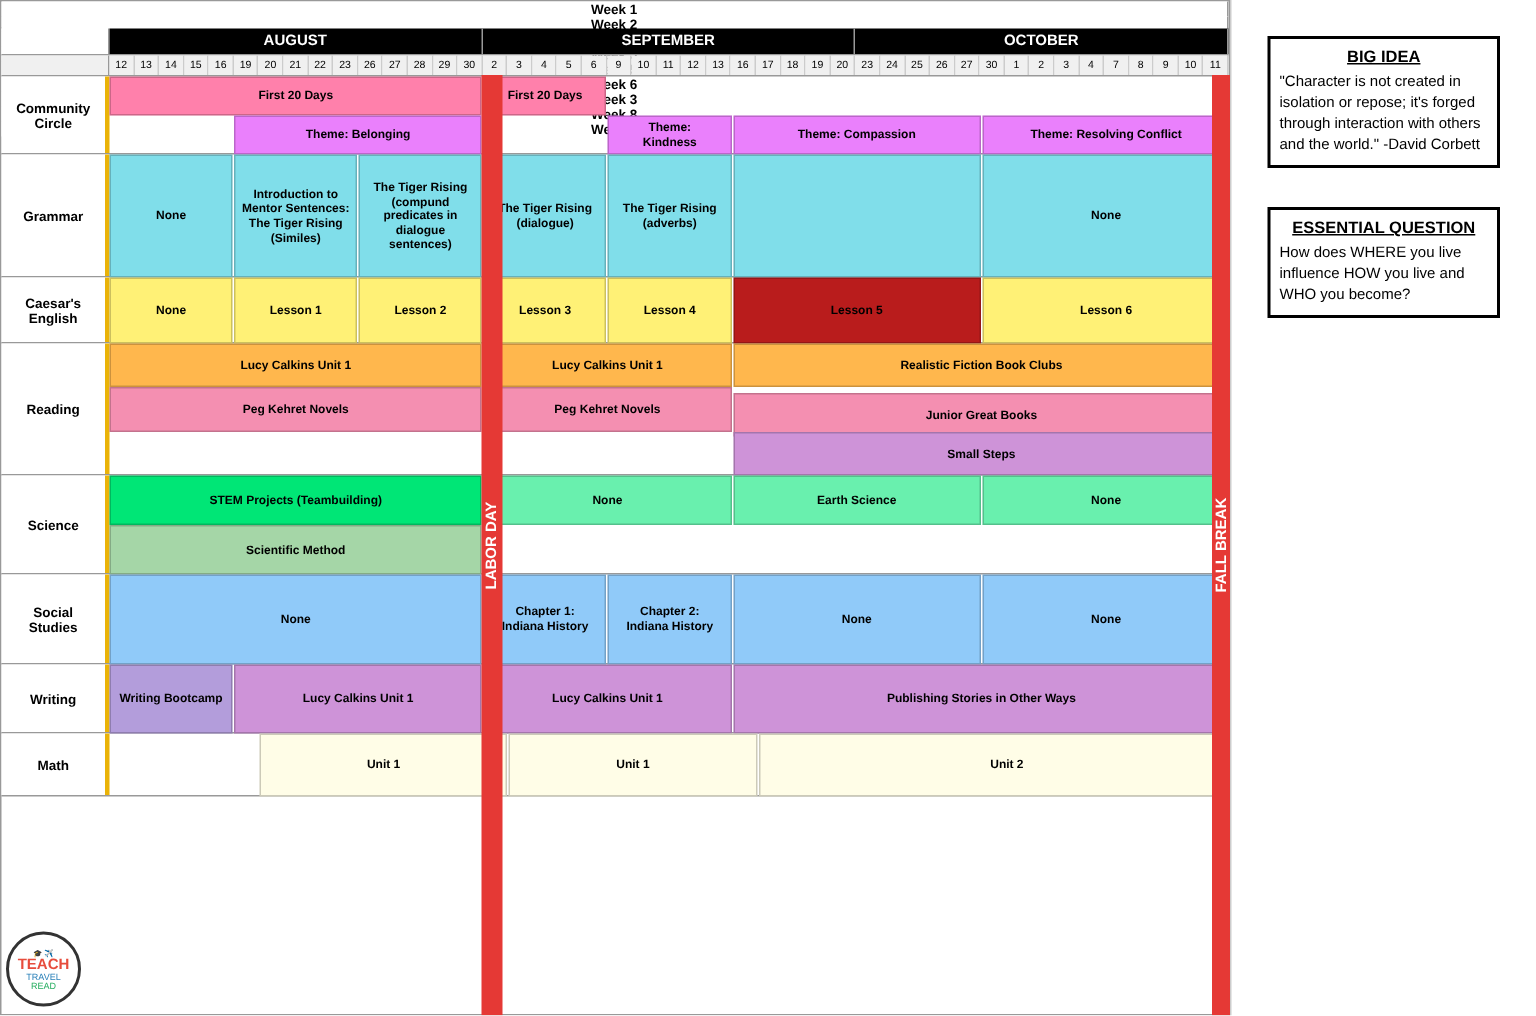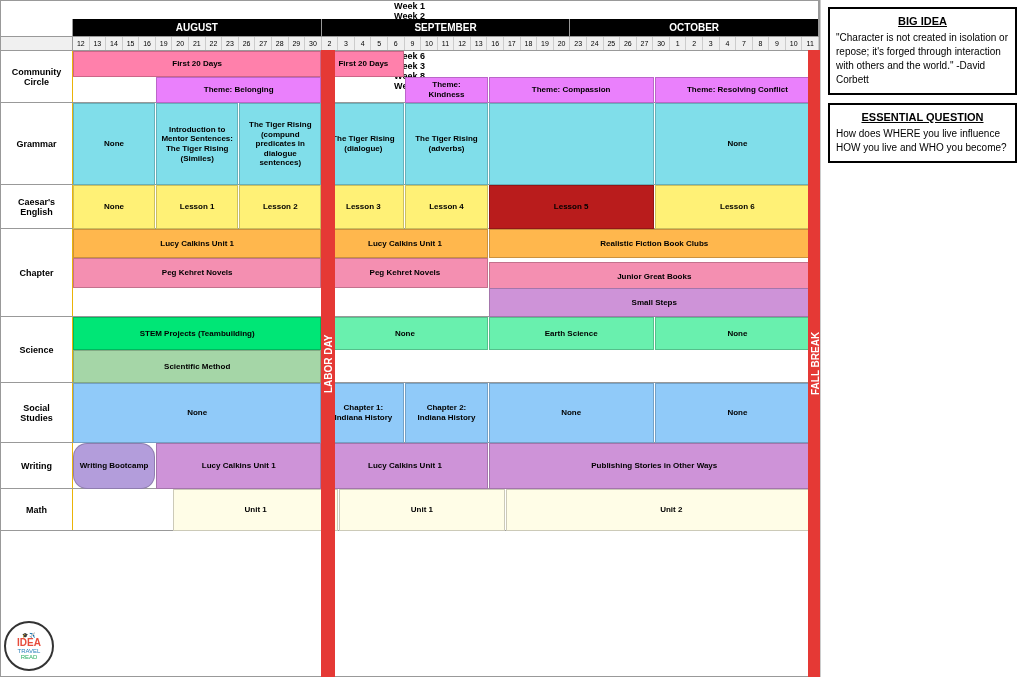--- a/index.html
+++ b/index.html
@@ -14,24 +14,24 @@
     }
     .main-area {
       width: 820px;
       height: 677px;
       position: relative;
       overflow: hidden;
     }
     .sidebar {
       width: 204px;
       height: 677px;
-      padding: 7px;
+      padding: 24px;
       display: flex;
       flex-direction: column;
-      gap: 8px;
+      gap: 26px;
       border-left: 1px solid #ccc;
     }
     .sidebar-box {
       border: 2px solid #000;
       padding: 6px;
     }
     .sidebar-box-title {
       font-weight: bold;
       font-size: 11px;
       text-align: center;
@@ -120,21 +120,21 @@
       display: flex;
       flex-direction: row;
       border-bottom: 1px solid #999;
       position: relative;
     }
     .row-label {
       width: 72px;
       min-width: 72px;
       font-size: 9px;
       font-weight: bold;
-      border-right: 1px solid #eab308;
+      border-right: 3px solid #eab308;
       display: flex;
       align-items: center;
       justify-content: center;
       text-align: center;
       padding: 2px;
       background: #fff;
     }
     
     .block {
       position: absolute;
@@ -261,21 +261,21 @@
             <div class="block" style="background: rgb(255, 241, 118); top: 0px; height: 44px; left: 0px; width: 82.1111px; white-space: pre-line;">None</div>
             <div class="block" style="background: rgb(255, 241, 118); top: 0px; height: 44px; left: 83.1111px; width: 82.1111px; white-space: pre-line;">Lesson 1</div>
             <div class="block" style="background: rgb(255, 241, 118); top: 0px; height: 44px; left: 166.222px; width: 82.1111px; white-space: pre-line;">Lesson 2</div>
             <div class="block" style="background: rgb(255, 241, 118); top: 0px; height: 44px; left: 249.333px; width: 82.1111px; white-space: pre-line;">Lesson 3</div>
             <div class="block" style="background: rgb(255, 241, 118); top: 0px; height: 44px; left: 332.444px; width: 82.1111px; white-space: pre-line;">Lesson 4</div>
             <div class="block" style="background: #b91c1c; top: 0px; height: 44px; left: 415.556px; width: 165.222px; white-space: pre-line; text-align: right;">Lesson 5</div>
             <div class="block" style="background: rgb(255, 241, 118); top: 0px; height: 44px; left: 581.778px; width: 165.222px; white-space: pre-line;">Lesson 6</div>
           </div>
         </div>
         <div class="content-row" style="height: 88px; min-height: 88px;">
-          <div class="row-label" style="white-space: pre-line;">Chapter</div>
+          <div class="row-label" style="white-space: pre-line;">Reading</div>
           <div style="flex: 1 1 0%; position: relative; height: 100%;">
             <div class="block" style="background: rgb(255, 183, 77); top: 0px; height: 29.3333px; left: 0px; width: 248.333px; white-space: pre-line;">Lucy Calkins Unit 1</div>
             <div class="block" style="background: rgb(255, 183, 77); top: 0px; height: 29.3333px; left: 249.333px; width: 165.222px; white-space: pre-line;">Lucy Calkins Unit 1</div>
             <div class="block" style="background: rgb(255, 183, 77); top: 0px; height: 29.3333px; left: 415.556px; width: 331.444px; white-space: pre-line;">Realistic Fiction Book Clubs</div>
             <div class="block" style="background: rgb(244, 143, 177); top: 29.3333px; height: 29.3333px; left: 0px; width: 248.333px; white-space: pre-line;">Peg Kehret Novels</div>
             <div class="block" style="background: rgb(244, 143, 177); top: 29.3333px; height: 29.3333px; left: 249.333px; width: 165.222px; white-space: pre-line;">Peg Kehret Novels</div>
             <div class="block" style="background: rgb(244, 143, 177); top: 33px; height: 29.3333px; left: 415.556px; width: 331.444px; white-space: pre-line;">Junior Great Books</div>
             <div class="block" style="background: rgb(206, 147, 216); top: 58.6667px; height: 29.3333px; left: 415.556px; width: 331.444px; white-space: pre-line;">Small Steps</div>
           </div>
         </div>
@@ -298,42 +298,42 @@
 Indiana History</div>
             <div class="block" style="background: rgb(144, 202, 249); top: 0px; height: 60px; left: 332.444px; width: 82.1111px; white-space: pre-line;">Chapter 2:
 Indiana History</div>
             <div class="block" style="background: rgb(144, 202, 249); top: 0px; height: 60px; left: 415.556px; width: 165.222px; white-space: pre-line;">None</div>
             <div class="block" style="background: rgb(144, 202, 249); top: 0px; height: 60px; left: 581.778px; width: 165.222px; white-space: pre-line;">None</div>
           </div>
         </div>
         <div class="content-row" style="height: 46px; min-height: 46px;">
           <div class="row-label" style="white-space: pre-line;">Writing</div>
           <div style="flex: 1 1 0%; position: relative; height: 100%;">
-            <div class="block" style="background: rgb(179, 157, 219); top: 0px; height: 46px; left: 0px; width: 82.1111px; white-space: pre-line; border-radius: 14px;">Writing Bootcamp</div>
+            <div class="block" style="background: rgb(179, 157, 219); top: 0px; height: 46px; left: 0px; width: 82.1111px; white-space: pre-line;">Writing Bootcamp</div>
             <div class="block" style="background: rgb(206, 147, 216); top: 0px; height: 46px; left: 83.1111px; width: 165.222px; white-space: pre-line;">Lucy Calkins Unit 1</div>
             <div class="block" style="background: rgb(206, 147, 216); top: 0px; height: 46px; left: 249.333px; width: 165.222px; white-space: pre-line;">Lucy Calkins Unit 1</div>
             <div class="block" style="background: rgb(206, 147, 216); top: 0px; height: 46px; left: 415.556px; width: 331.444px; white-space: pre-line;">Publishing Stories in Other Ways</div>
           </div>
         </div>
         <div class="content-row" style="height: 42px; min-height: 42px; gap: 17px;">
           <div class="row-label" style="white-space: pre-line;">Math</div>
           <div style="flex: 1 1 0%; position: relative; height: 100%;">
             <div class="block" style="background: rgb(255, 253, 231); top: 0px; height: 42px; left: 83.1111px; width: 165.222px; white-space: pre-line;">Unit 1</div>
             <div class="block" style="background: rgb(255, 253, 231); top: 0px; height: 42px; left: 249.333px; width: 165.222px; white-space: pre-line;">Unit 1</div>
             <div class="block" style="background: rgb(255, 253, 231); top: 0px; height: 42px; left: 415.556px; width: 331.444px; white-space: pre-line;">Unit 2</div>
           </div>
         </div>
       </div>
   </div>
 <div style="position: absolute; background: rgb(229, 57, 53); color: rgb(255, 255, 255); font-weight: bold; font-size: 10px; writing-mode: vertical-rl; text-orientation: mixed; transform: rotate(180deg); display: flex; align-items: center; justify-content: center; z-index: 20; left: 321.333px; width: 14px; top: 50px; height: calc(100% - 50px);">LABOR DAY</div>
     <div style="position: absolute; background: rgb(229, 57, 53); color: rgb(255, 255, 255); font-weight: bold; font-size: 10px; writing-mode: vertical-rl; text-orientation: mixed; transform: rotate(180deg); display: flex; align-items: center; justify-content: center; z-index: 20; left: 808px; width: 14px; top: 50px; height: calc(100% - 50px);">FALL BREAK</div>
     <div style="position: absolute; bottom: 4px; left: 4px; width: 52px; height: 52px; z-index: 30;">
   <div style="width:50px;height:50px;border-radius:50%;background:#fff;border:2px solid #333;display:flex;flex-direction:column;align-items:center;justify-content:center;font-size:6px;font-family:Arial,sans-serif;overflow:hidden;">
     <div style="font-size:5px;color:#888;">🎓 ✈️</div>
-    <div style="font-size:10px;font-weight:900;color:#e74c3c;line-height:1;">IDEA</div>
+    <div style="font-size:10px;font-weight:900;color:#e74c3c;line-height:1;">TEACH</div>
     <div style="font-size:6px;color:#2980b9;line-height:1;">TRAVEL</div>
     <div style="font-size:6px;color:#27ae60;line-height:1;">READ</div>
   </div>
 </div>
   </div>
 
 <div class="sidebar">
   <div class="sidebar-box">
     <div class="sidebar-box-title">BIG IDEA</div>
     <div class="sidebar-box-content">"Character is not created in isolation or repose; it's forged through interaction with others and the world." -David Corbett</div>

